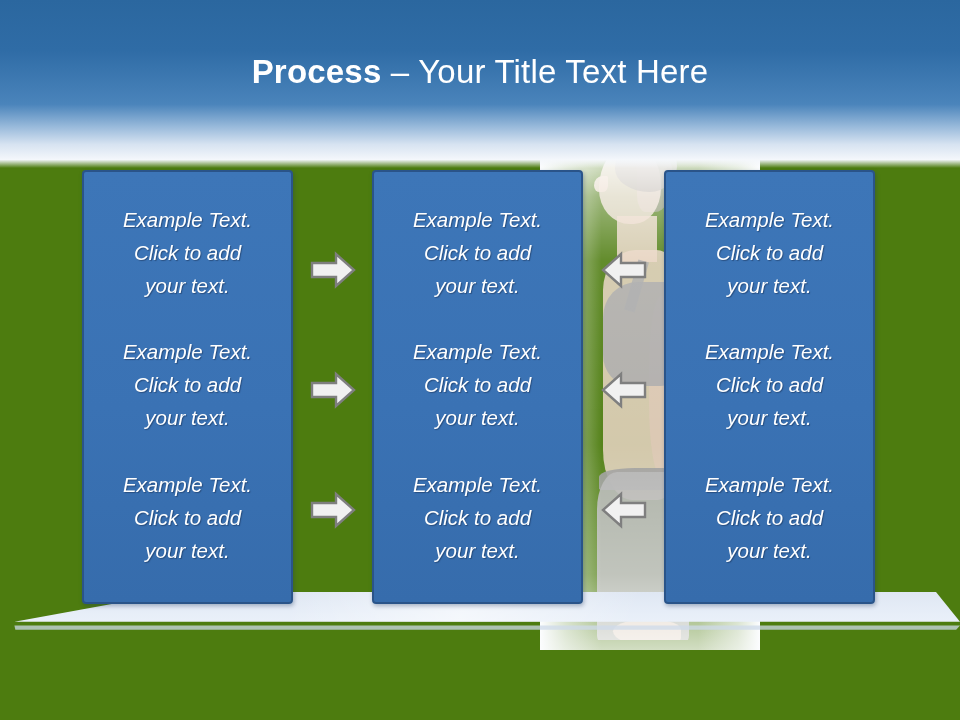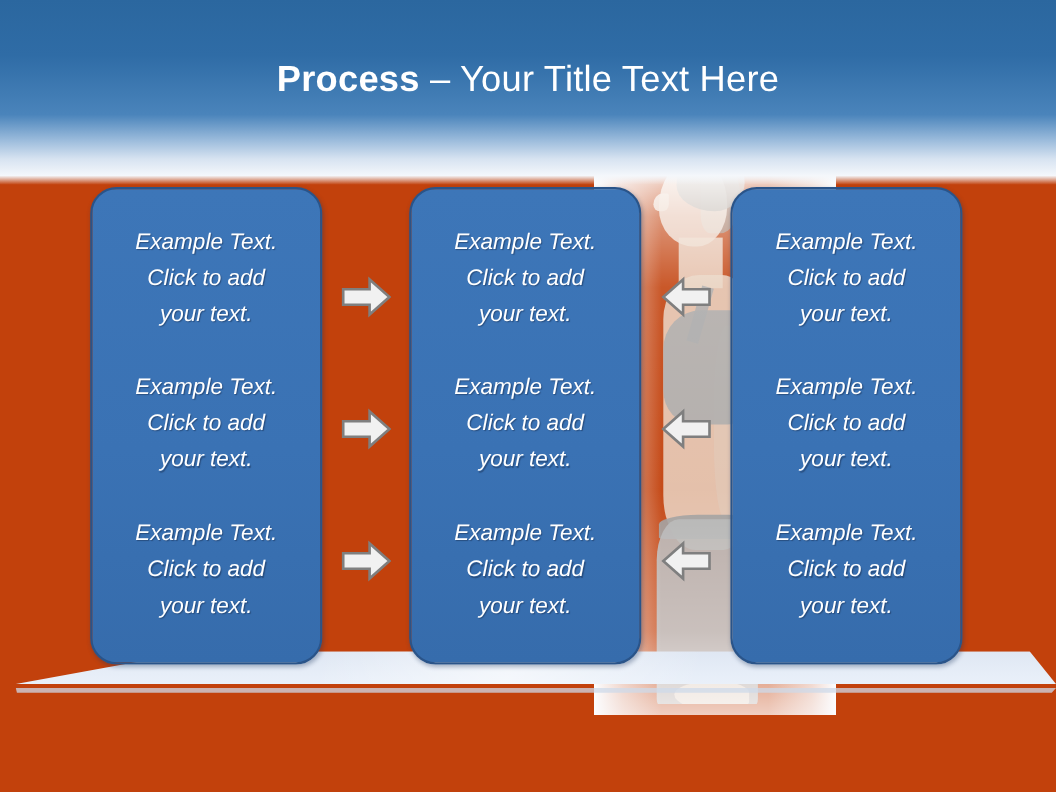--- a/index.html
+++ b/index.html
@@ -5,21 +5,21 @@
   html, body {
     margin: 0;
     padding: 0;
     background: #ffffff;
   }
   #slide {
     position: relative;
     width: 960px;
     height: 720px;
     overflow: hidden;
-    background: #c2410c;
+    background: #4d7c0f;
     font-family: "Liberation Sans", sans-serif;
   }
 
   
   .photo-layer {
     position: absolute;
     left: 0; top: 0;
     width: 960px; height: 720px;
     overflow: hidden;
     pointer-events: none;
@@ -215,21 +215,21 @@
   .title .t-rest { font-weight: normal; }
 
   
   .col {
     position: absolute;
     top: 170px;
     width: 211px;
     height: 434px;
     background: linear-gradient(to bottom, #3d76b8 0%, #3a72b4 55%, #366cac 100%);
     border: 2px solid #2a5489;
-    border-radius: 24px;
+    border-radius: 4px;
     box-shadow: 1px 2px 4px rgba(30,55,95,.35);
     box-sizing: border-box;
     display: flex;
     flex-direction: column;
     justify-content: space-around;
     align-items: center;
     padding: 14px 8px 18px 8px;
   }
   #col-1 { left: 82px; }
   #col-2 { left: 372px; }

